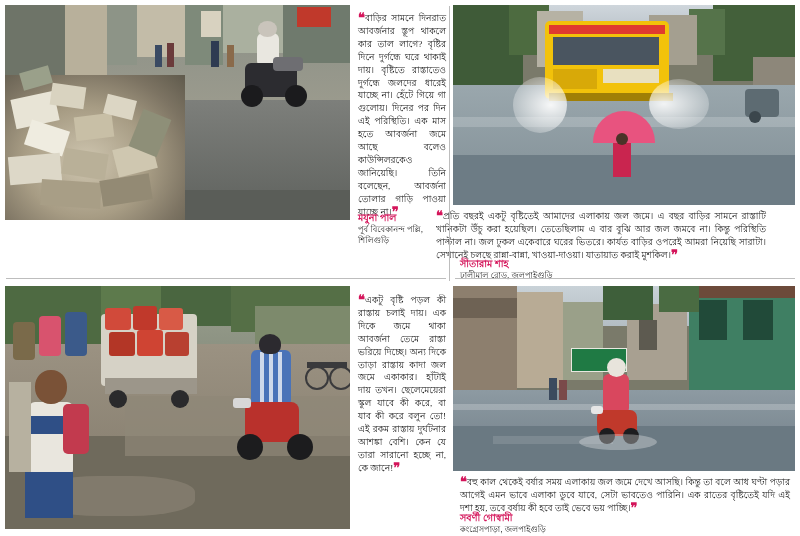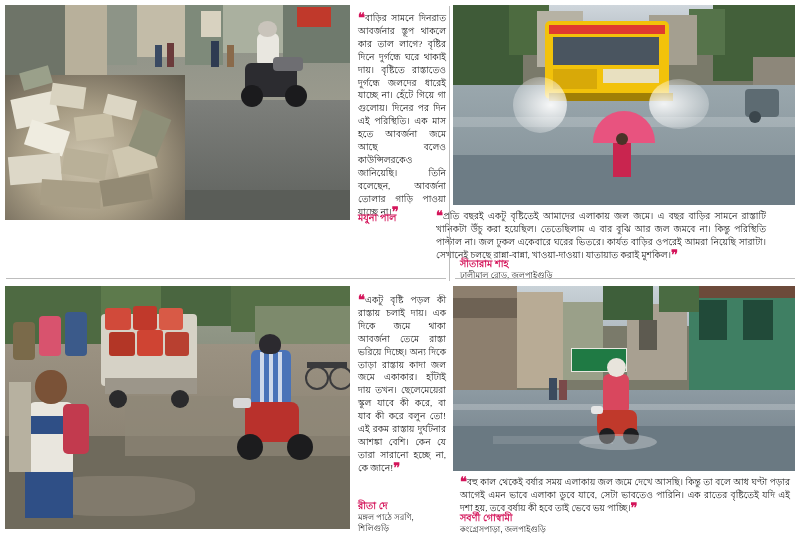--- a/index.html
+++ b/index.html
@@ -116,20 +116,21 @@
     <div class="layer" style="left:236px;top:80px;width:22px;height:22px;background:#1b1b1d;border-radius:50%;"></div>
     <div class="layer" style="left:280px;top:80px;width:22px;height:22px;background:#1b1b1d;border-radius:50%;"></div>
     <div class="layer" style="left:268px;top:52px;width:30px;height:14px;background:#6e6e72;border-radius:4px;"></div>
   </div>
 
   <div class="quote" style="left:358px; top:12px; width:88px;">
     <span class="qmark">❝</span><span>বাড়ির সামনে দিনরাত আবর্জনার স্তূপ থাকলে কার তাল লাগে? বৃষ্টির দিনে দুর্গন্ধে ঘরে থাকাই দায়। বৃষ্টিতে রাস্তাতেও দুর্গন্ধে জলদের ধারেই যাচ্ছে না। হেঁটে গিয়ে গা গুলোয়। দিনের পর দিন এই পরিস্থিতি। এক মাস হতে আবর্জনা জমে আছে বলেও কাউন্সিলরকেও জানিয়েছি। তিনি বলেছেন, আবর্জনা তোলার গাড়ি পাওয়া যাচ্ছে না।</span><span class="qmark">❞</span>
   </div>
   <div class="byline" style="left:358px; top:212px; width:88px;">
     <span>মযুনা পাল</span>
+    <span class="sub">পূর্ব বিবেকানন্দ পল্লি, শিলিগুড়ি</span>
   </div>
 
   <div class="photo" style="left:453px; top:5px; width:342px; height:200px;">
     <div class="layer sky" style="left:0;top:0;width:342px;height:50px;"></div>
 
     <div class="layer" style="left:0;top:0;width:70px;height:86px;background:#3f5b38;"></div>
     <div class="layer" style="left:56px;top:0;width:40px;height:50px;background:#4d6b40;"></div>
     <div class="layer" style="left:260px;top:0;width:82px;height:76px;background:#43603a;"></div>
     <div class="layer" style="left:236px;top:4px;width:36px;height:46px;background:#55734a;"></div>
 
@@ -217,24 +218,20 @@
     <div class="layer" style="left:4px;top:96px;width:22px;height:90px;background:#b7b1a0;"></div>
 
     <div class="layer" style="left:34px;top:30px;width:22px;height:40px;background:#d8536e;border-radius:4px;"></div>
     <div class="layer" style="left:60px;top:26px;width:22px;height:44px;background:#3b5a8a;border-radius:4px;"></div>
     <div class="layer" style="left:8px;top:36px;width:22px;height:38px;background:#7a6a4a;border-radius:4px;"></div>
   </div>
 
   <div class="quote" style="left:358px; top:294px; width:88px;">
     <span class="qmark">❝</span><span>একটু বৃষ্টি পড়ল কী রাস্তায় চলাই দায়। এক দিকে জমে থাকা আবর্জনা তেমে রাস্তা ভরিয়ে দিচ্ছে। অন্য দিকে তাড়া রাস্তায় কাদা জল জমে একাকার। হাঁটাই দায় তখন। ছেলেমেয়েরা স্কুল যাবে কী করে, বা যাব কী করে বলুন তো! এই রকম রাস্তায় দুর্ঘটনার আশঙ্কা বেশি। কেন যে তারা সারানো হচ্ছে না, কে জানে!</span><span class="qmark">❞</span>
   </div>
-  <div class="byline" style="left:358px; top:500px; width:88px;">
-    <span>রীতা দে</span>
-    <span class="sub">মঙ্গল পাঠে সরণি, শিলিগুড়ি</span>
-  </div>
 
   <div class="photo" style="left:453px; top:286px; width:342px; height:185px;">
     <div class="layer sky" style="left:0;top:0;width:342px;height:40px;background:linear-gradient(#c9d2d8,#b4bec4);"></div>
 
     <div class="layer" style="left:0;top:0;width:64px;height:120px;background:#8d7f6e;"></div>
     <div class="layer" style="left:0;top:12px;width:64px;height:20px;background:#6e6254;"></div>
     <div class="layer" style="left:64px;top:6px;width:46px;height:96px;background:#b8ab95;"></div>
     <div class="layer" style="left:110px;top:16px;width:40px;height:78px;background:#9aa089;"></div>
 
     <div class="layer" style="left:118px;top:62px;width:54px;height:22px;background:#1f7a44;border:1px solid #e8e8e0;"></div>

